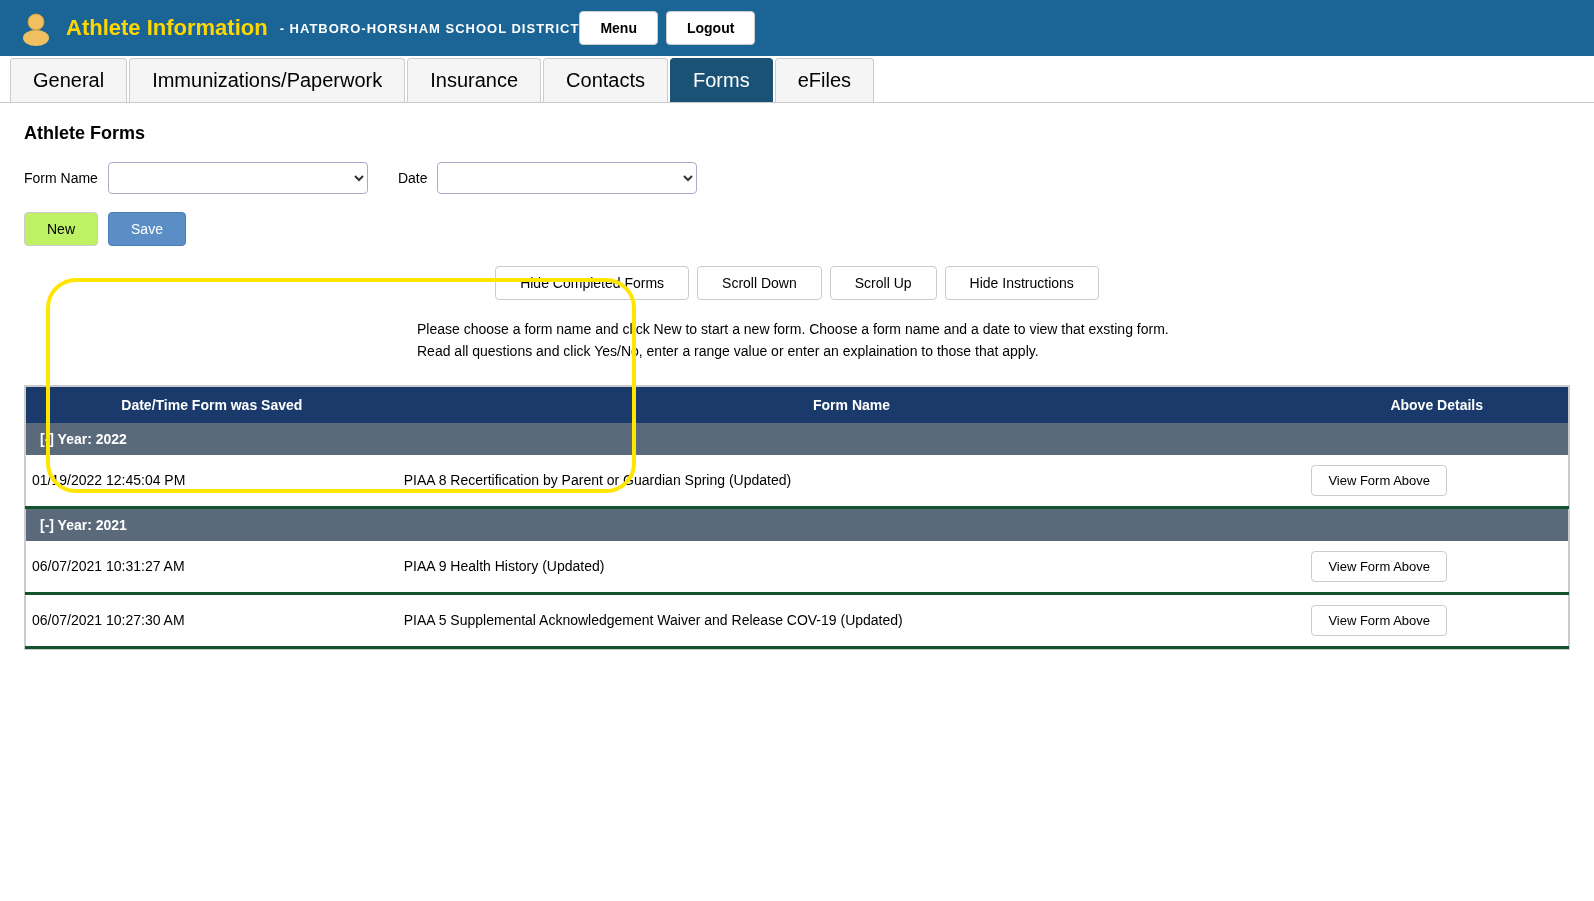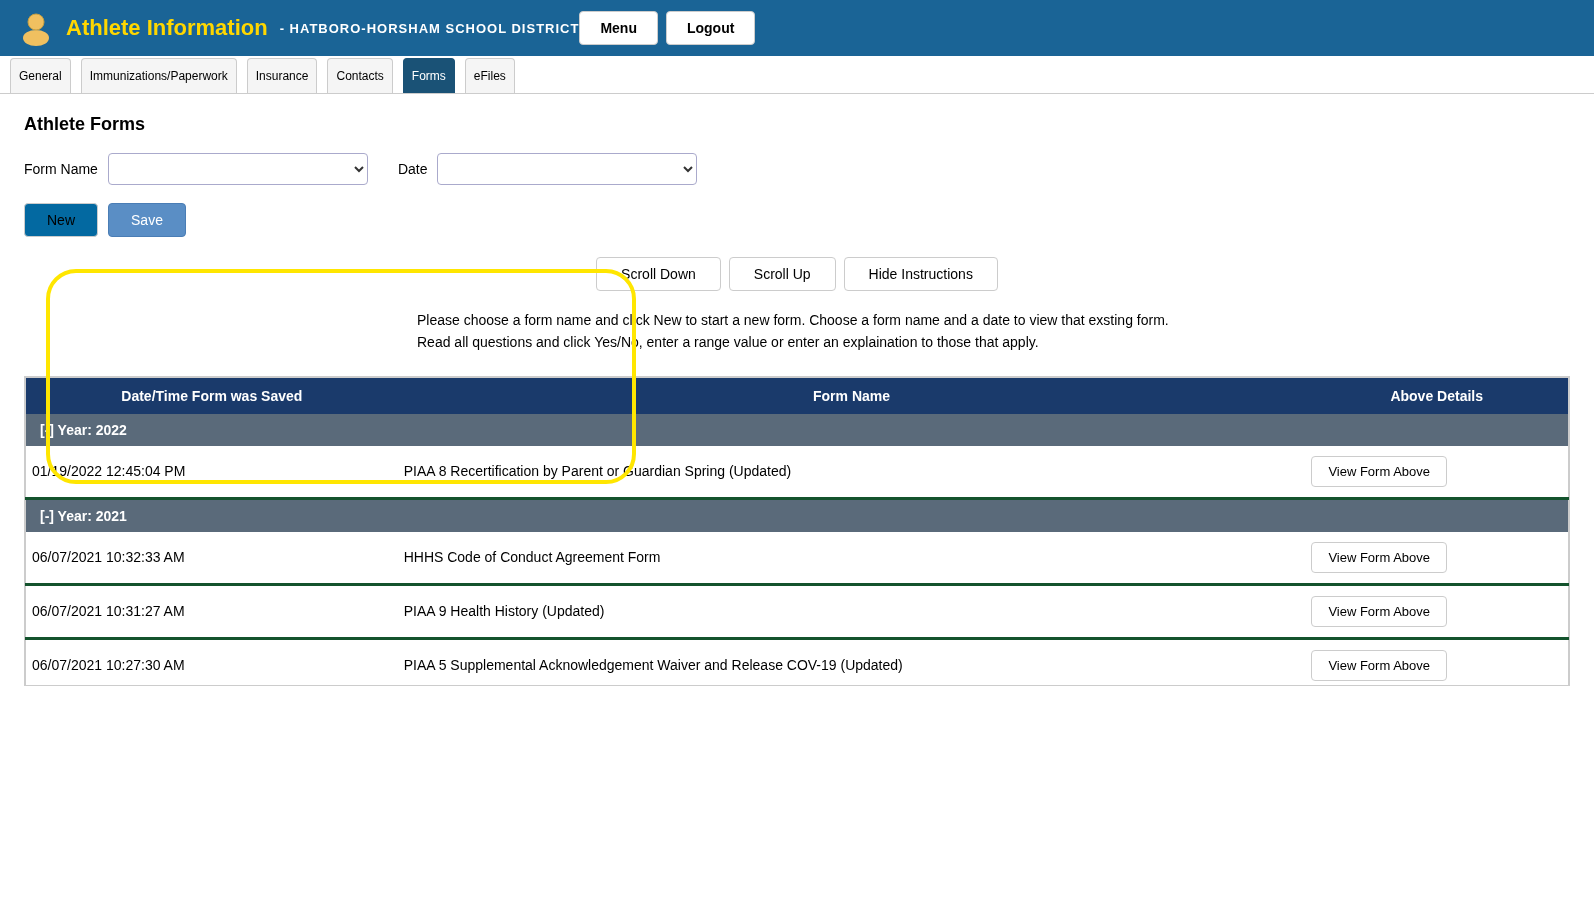--- a/index.html
+++ b/index.html
@@ -50,27 +50,27 @@
     }
 
     
     .tabs {
       display: flex;
       border-bottom: 1px solid #ccc;
       padding: 0 10px;
       margin-top: 2px;
     }
     .tab {
-      padding: 10px 8px;
+      padding: 10px 22px;
       border: 1px solid #ccc;
       border-bottom: none;
       background: #f5f5f5;
       cursor: pointer;
-      font-size: 12px;
-      margin-right: 10px;
+      font-size: 20px;
+      margin-right: 2px;
       border-radius: 4px 4px 0 0;
     }
     .tab.active {
       background: #1a5276;
       color: #fff;
       border-color: #1a5276;
     }
 
     
     .main {
@@ -113,21 +113,21 @@
       width: 260px;
     }
 
     .btn-row {
       display: flex;
       gap: 10px;
       margin-bottom: 20px;
     }
     .btn-new {
       padding: 8px 22px;
-      background: #0369a1;
+      background: #bef264;
       border: 1px solid #ccc;
       border-radius: 4px;
       cursor: pointer;
       font-size: 14px;
     }
     .btn-save {
       padding: 8px 22px;
       background: #5a8ec5;
       color: #fff;
       border: 1px solid #4a7db5;
@@ -284,20 +284,21 @@
       </div>
     </div>
 
     <div class="btn-row">
       <button class="btn-new">New</button>
       <button class="btn-save">Save</button>
     </div>
   </div>
 
   <div class="action-btn-row">
+    <button class="action-btn">Hide Completed Forms</button>
     <button class="action-btn">Scroll Down</button>
     <button class="action-btn">Scroll Up</button>
     <button class="action-btn">Hide Instructions</button>
   </div>
 
   <p class="instructions">Please choose a form name and click New to start a new form. Choose a form name and a date to view that exsting form. Read all questions and click Yes/No, enter a range value or enter an explaination to those that apply.</p>
 
   <div class="table-wrapper">
     <table class="forms-table">
       <thead>
@@ -313,25 +314,20 @@
           </tr>
           <tr class="data-row">
             <td>01/19/2022 12:45:04 PM</td>
             <td>PIAA 8 Recertification by Parent or Guardian Spring (Updated)</td>
             <td><button class="btn-view-form">View Form Above</button></td>
           </tr>
           <tr class="year-row">
             <td colspan="3">[-]  Year: 2021</td>
           </tr>
           <tr class="data-row">
-            <td>06/07/2021 10:32:33 AM</td>
-            <td>HHHS Code of Conduct Agreement Form</td>
-            <td><button class="btn-view-form">View Form Above</button></td>
-          </tr>
-          <tr class="data-row">
             <td>06/07/2021 10:31:27 AM</td>
             <td>PIAA 9 Health History (Updated)</td>
             <td><button class="btn-view-form">View Form Above</button></td>
           </tr>
           <tr class="data-row">
             <td>06/07/2021 10:27:30 AM</td>
             <td>PIAA 5 Supplemental Acknowledgement Waiver and Release COV-19 (Updated)</td>
             <td><button class="btn-view-form">View Form Above</button></td>
           </tr>
         </tbody>

